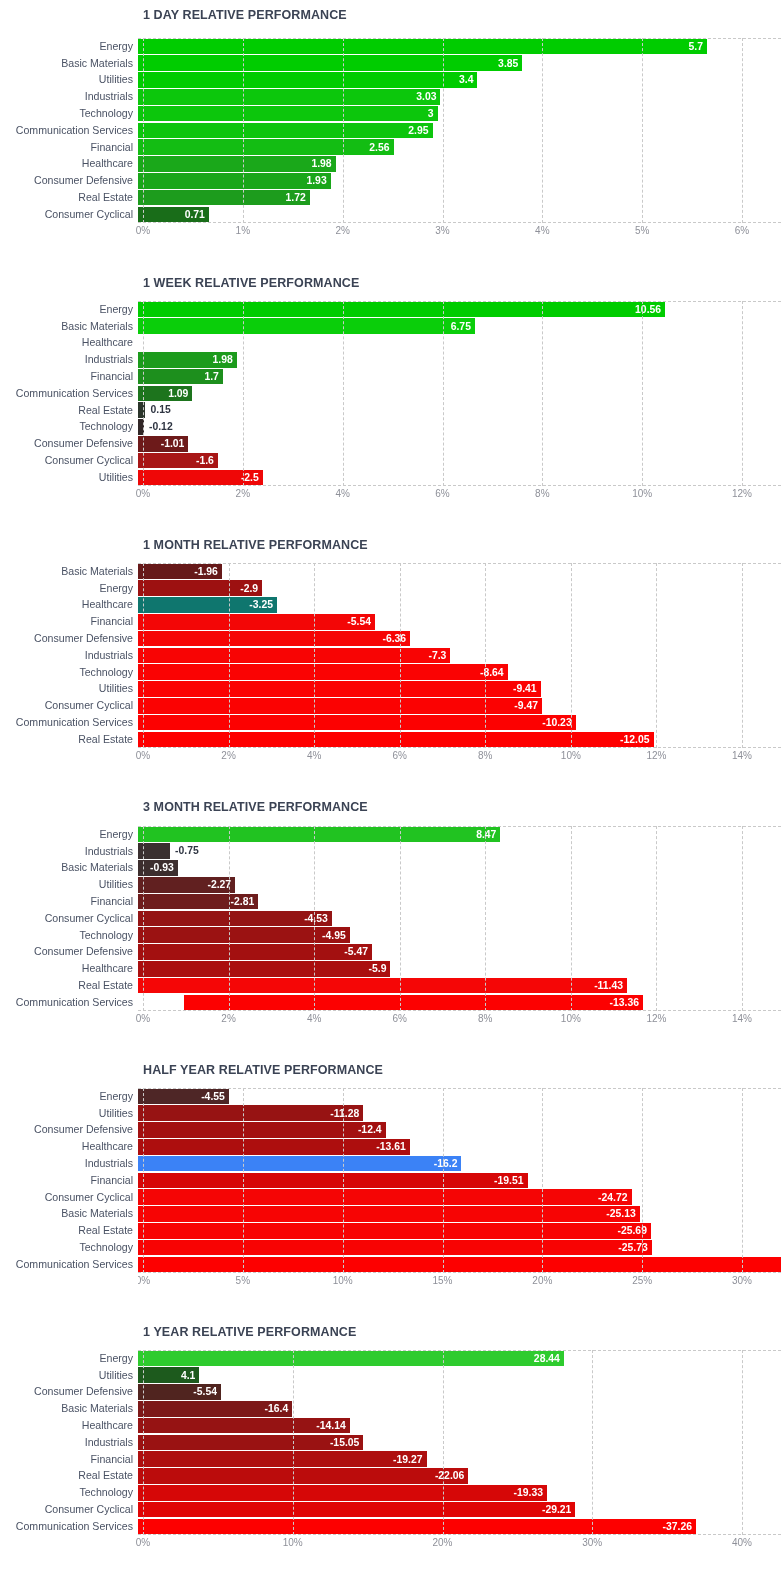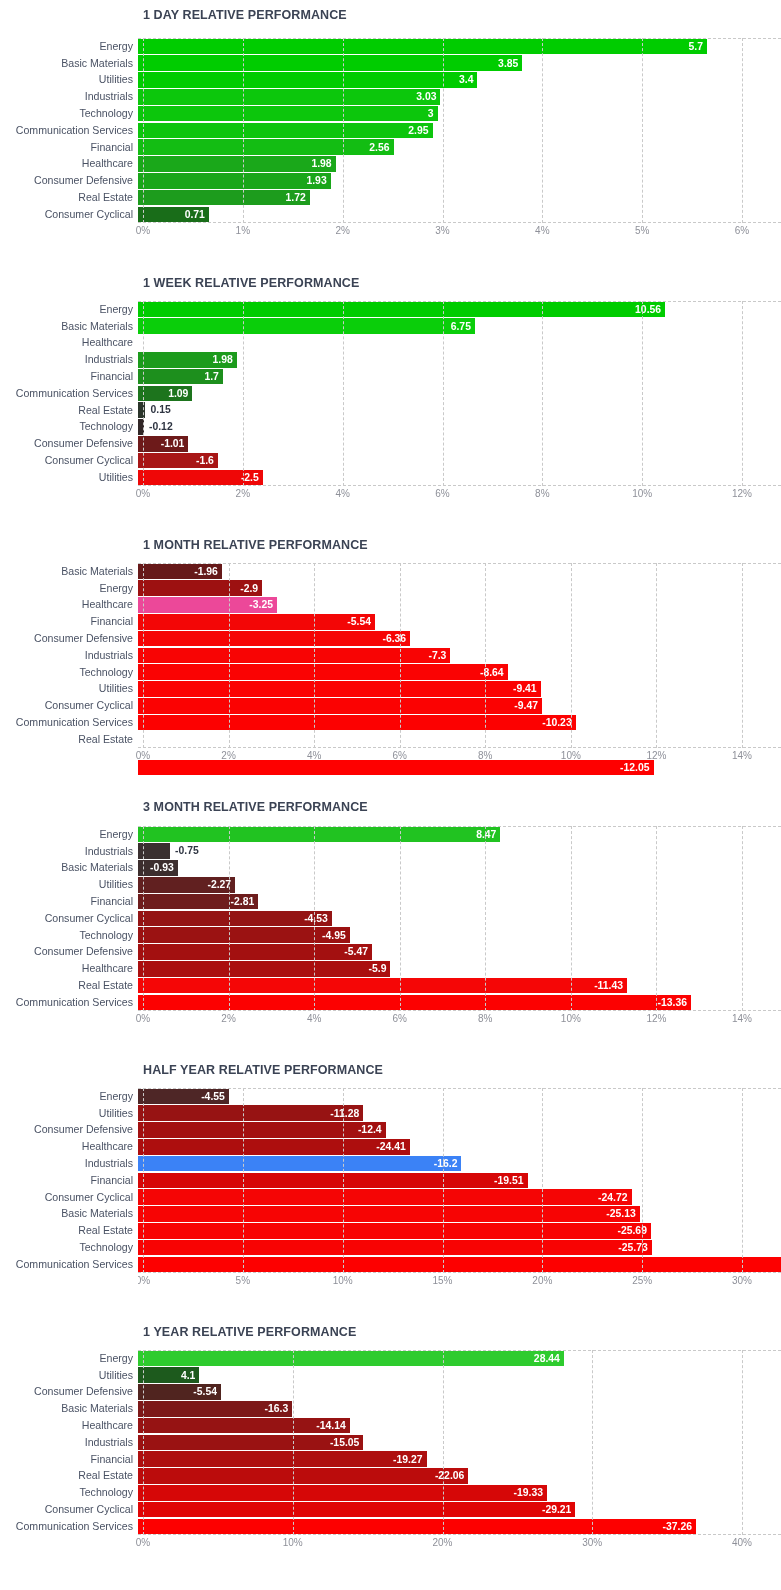--- a/index.html
+++ b/index.html
@@ -379,21 +379,21 @@
               <div class="row-label">Energy</div>
               <div class="bar-area">
                 <div class="bar" style="width: 124.079px; background: rgb(157, 17, 17);">
                   <span class="bar-val">-2.9</span>
                 </div>
               </div>
             </div>
             <div class="row">
               <div class="row-label">Healthcare</div>
               <div class="bar-area">
-                <div class="bar" style="width: 139.054px; background: #ec4899;">
+                <div class="bar" style="width: 139.054px; background: #0f766e;">
                   <span class="bar-val">-3.25</span>
                 </div>
               </div>
             </div>
             <div class="row">
               <div class="row-label">Financial</div>
               <div class="bar-area">
                 <div class="bar" style="width: 237.033px; background: rgb(243, 6, 6);">
                   <span class="bar-val">-5.54</span>
                 </div>
@@ -443,21 +443,21 @@
               <div class="row-label">Communication Services</div>
               <div class="bar-area">
                 <div class="bar" style="width: 437.698px; background: rgb(252, 1, 1);">
                   <span class="bar-val">-10.23</span>
                 </div>
               </div>
             </div>
             <div class="row">
               <div class="row-label">Real Estate</div>
               <div class="bar-area">
-                <div class="bar" style="width: 515.568px; background: rgb(254, 0, 0); margin-top: 28px;">
+                <div class="bar" style="width: 515.568px; background: rgb(254, 0, 0);">
                   <span class="bar-val">-12.05</span>
                 </div>
               </div>
             </div>
           </div>
           <div class="grid">
             <div class="gtop"></div>
             <div class="gbot"></div>
             <div class="gline first" style="left: 5px;"></div>
             <div class="gline" style="left: 90.5714px;"></div>
@@ -561,21 +561,21 @@
               <div class="row-label">Real Estate</div>
               <div class="bar-area">
                 <div class="bar" style="width: 489.041px; background: rgb(245, 6, 6);">
                   <span class="bar-val">-11.43</span>
                 </div>
               </div>
             </div>
             <div class="row">
               <div class="row-label">Communication Services</div>
               <div class="bar-area">
-                <div class="bar" style="width: 553px; background: rgb(252, 1, 1);">
+                <div class="bar" style="width: 459px; background: rgb(252, 1, 1); margin-left: 46px;">
                   <span class="bar-val">-13.36</span>
                 </div>
               </div>
             </div>
           </div>
           <div class="grid">
             <div class="gtop"></div>
             <div class="gbot"></div>
             <div class="gline first" style="left: 5px;"></div>
             <div class="gline" style="left: 90.5714px;"></div>
@@ -625,21 +625,21 @@
               <div class="bar-area">
                 <div class="bar" style="width: 247.587px; background: rgb(163, 16, 16);">
                   <span class="bar-val">-12.4</span>
                 </div>
               </div>
             </div>
             <div class="row">
               <div class="row-label">Healthcare</div>
               <div class="bar-area">
                 <div class="bar" style="width: 271.746px; background: rgb(173, 14, 14);">
-                  <span class="bar-val">-24.41</span>
+                  <span class="bar-val">-13.61</span>
                 </div>
               </div>
             </div>
             <div class="row">
               <div class="row-label">Industrials</div>
               <div class="bar-area">
                 <div class="bar" style="width: 323.46px; background: #3b82f6;">
                   <span class="bar-val">-16.2</span>
                 </div>
               </div>
@@ -742,21 +742,21 @@
               <div class="bar-area">
                 <div class="bar" style="width: 82.9615px; background: rgb(80, 36, 31);">
                   <span class="bar-val">-5.54</span>
                 </div>
               </div>
             </div>
             <div class="row">
               <div class="row-label">Basic Materials</div>
               <div class="bar-area">
                 <div class="bar" style="width: 154.243px; background: rgb(125, 24, 24);">
-                  <span class="bar-val">-16.3</span>
+                  <span class="bar-val">-16.4</span>
                 </div>
               </div>
             </div>
             <div class="row">
               <div class="row-label">Healthcare</div>
               <div class="bar-area">
                 <div class="bar" style="width: 211.746px; background: rgb(150, 19, 19);">
                   <span class="bar-val">-14.14</span>
                 </div>
               </div>

